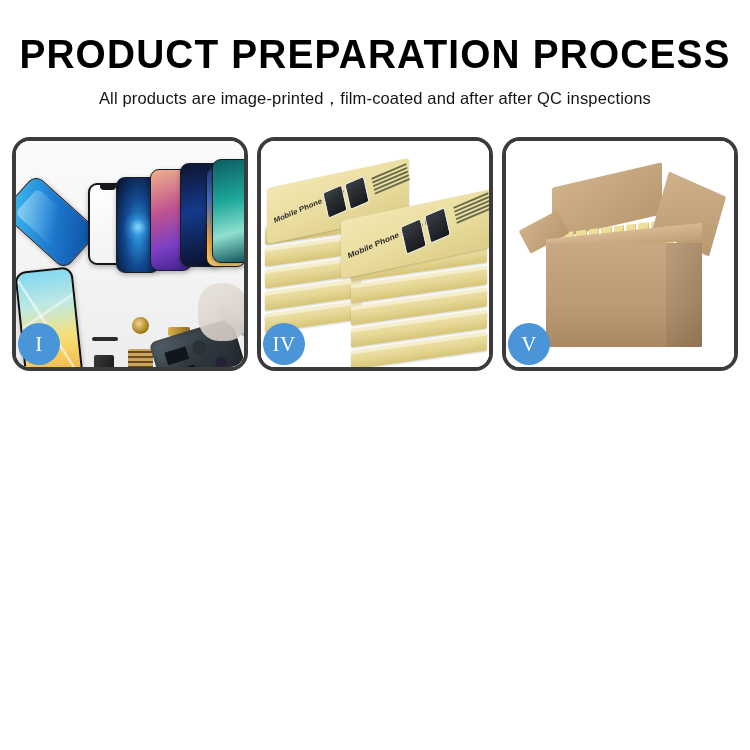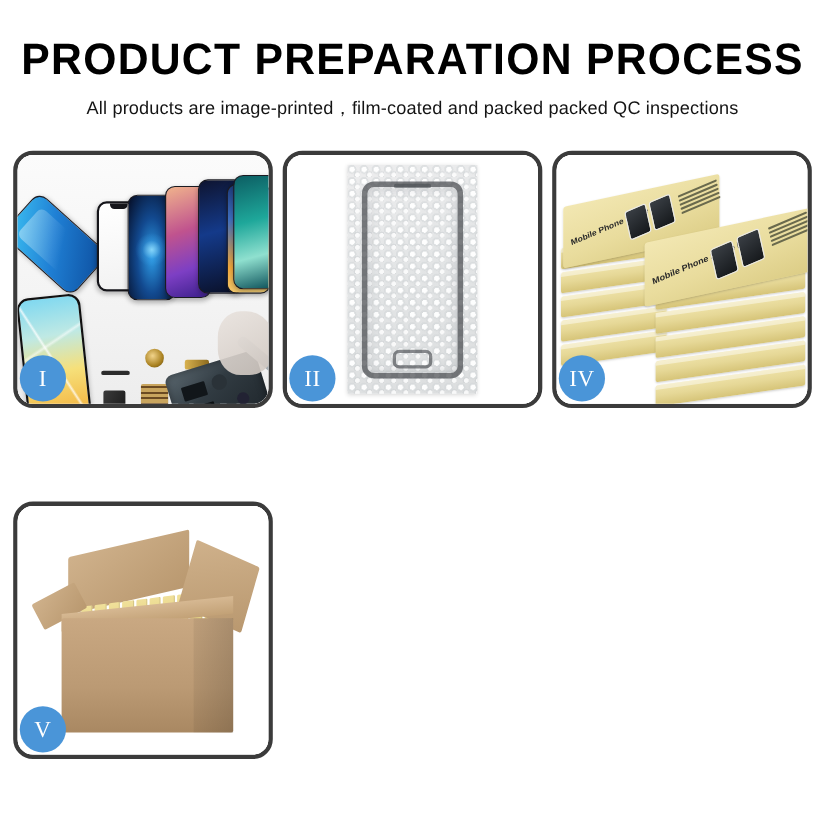--- a/index.html
+++ b/index.html
@@ -425,21 +425,21 @@
     background: linear-gradient(150deg,rgba(255,255,255,.9),rgba(238,238,238,.6));
     transform: rotate(-12deg);
     border-radius:2px;
   }
 </style>
 </head>
 <body>
 
 <div class="header">
   <div class="title">PRODUCT PREPARATION PROCESS</div>
-  <div class="subtitle">All products are image-printed，film-coated and packed packed QC inspections</div>
+  <div class="subtitle">All products are image-printed，film-coated and after after QC inspections</div>
 </div>
 
 <div class="grid">
 
   <div class="panel">
     <div class="panel-inner">
       <div class="photo p1-bg">
         <div class="phone-fan">
           <div class="ph blue-tilt"></div>
           <div class="ph white-screen"></div>
@@ -468,32 +468,20 @@
           <div class="chip c4"></div>
         </div>
         <div class="tool"></div>
         <div class="hand"></div>
 
       </div>
     </div>
     <div class="badge">I</div>
   </div>
 
-  <div class="panel">
-    <div class="panel-inner">
-      <div class="photo p2-bg">
-        <div class="bubble-sheet">
-          <div class="glass-outline">
-            <div class="home-btn"></div>
-          </div>
-        </div>
-      </div>
-    </div>
-    <div class="badge">II</div>
-  </div>
 
 
   <div class="panel">
     <div class="panel-inner">
       <div class="photo p4-bg">
         <div class="stack">
 
           <div class="ybox side" style="left:0px; top:62px;  width:96px;"></div>
           <div class="ybox side" style="left:0px; top:84px;  width:96px;"></div>
           <div class="ybox side" style="left:0px; top:106px; width:96px;"></div>

